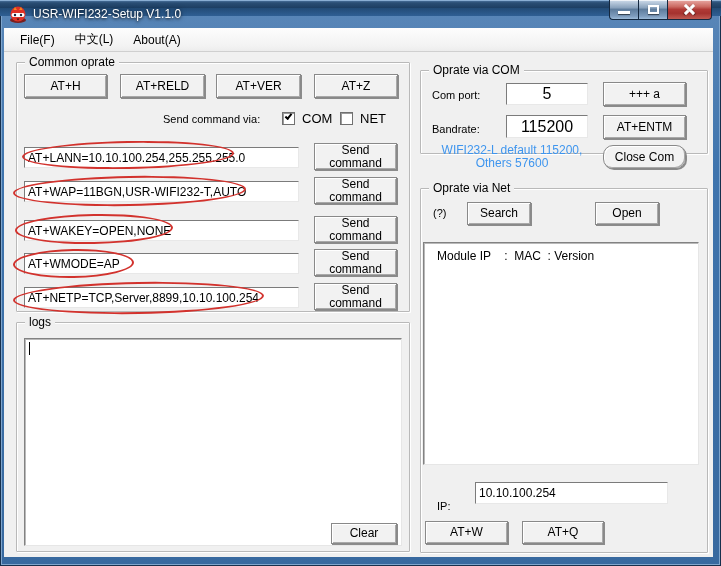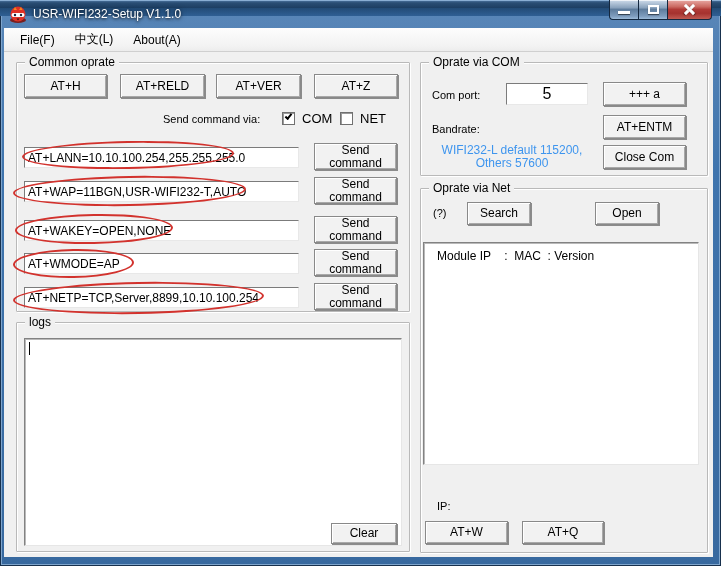--- a/index.html
+++ b/index.html
@@ -150,46 +150,48 @@
     <div class="ellipse" style="left: 9px; top: 197px; width: 121px; height: 29px; border-color: rgb(210, 50, 45);"></div>
     <div class="ellipse" style="left: 9px; top: 230px; width: 251px; height: 32px; border-color: rgb(210, 50, 45);"></div>
 
     <div class="groupbox" style="left:12px; top:270px; width:394px; height:230px;">
       <span class="legend">logs</span>
     </div>
     <div class="sunken" style="left:20px; top:286px; width:378px; height:208px;"></div>
     <div class="caret" style="left:25px; top:290px;"></div>
     <div class="btn" style="left:327px; top:471px; width:66px; height:21px;">Clear</div>
 
-    <div class="groupbox" style="left:416px; top:10px; width:288px; height:114px;">
+    <div class="groupbox" style="left:416px; top:18px; width:288px; height:84px;">
       <span class="legend">Oprate via COM</span>
     </div>
     <span class="label" style="left:428px; top:37px;">Com port:</span>
     <input class="tinput big" style="left: 502px; top: 31px; width: 82px; height: 22px;" value="5">
     <div class="btn" style="left:599px; top:30px; width:83px; height:24px;">+++ a</div>
 
     <span class="label" style="left:428px; top:71px;">Bandrate:</span>
+    <input class="tinput big" style="left: 502px; top: 63px; width: 82px; height: 23px;" value="115200">
     <div class="btn" style="left:599px; top:63px; width:83px; height:24px;">AT+ENTM</div>
 
     <div class="hint" style="left: 420px; top: 92px; width: 176px; color: rgb(62, 149, 238);">
       <div>WIFI232-L default 115200,</div>
       <div>Others 57600</div>
     </div>
-    <div class="btn" style="left:599px; top:93px; width:83px; height:24px;">Close Com</div>
+    <div class="btn" style="left:599px; top:93px; width:83px; height:24px;border-radius:10px;">Close Com</div>
 
     <div class="groupbox" style="left:416px; top:136px; width:288px; height:365px;">
       <span class="legend">Oprate via Net</span>
     </div>
     <span class="label" style="left:429px; top:155px;">(?)</span>
     <div class="btn" style="left:463px; top:150px; width:64px; height:23px;">Search</div>
     <div class="btn" style="left:591px; top:150px; width:64px; height:23px;">Open</div>
 
     <div class="sunken" style="left:419px; top:190px; width:276px; height:223px;">
       <span class="listheader">Module IP    :  MAC  : Version</span>
     </div>
 
     <span class="label" style="left:433px; top:436px;margin-top:12px;">IP:</span>
+    <input class="tinput" style="left: 471px; top: 430px; width: 193px; height: 22px;" value="10.10.100.254">
 
     <div class="btn" style="left:421px; top:469px; width:83px; height:23px;">AT+W</div>
     <div class="btn" style="left:518px; top:469px; width:82px; height:23px;">AT+Q</div>
 
   </div>
 </div>
 
 </body></html>

